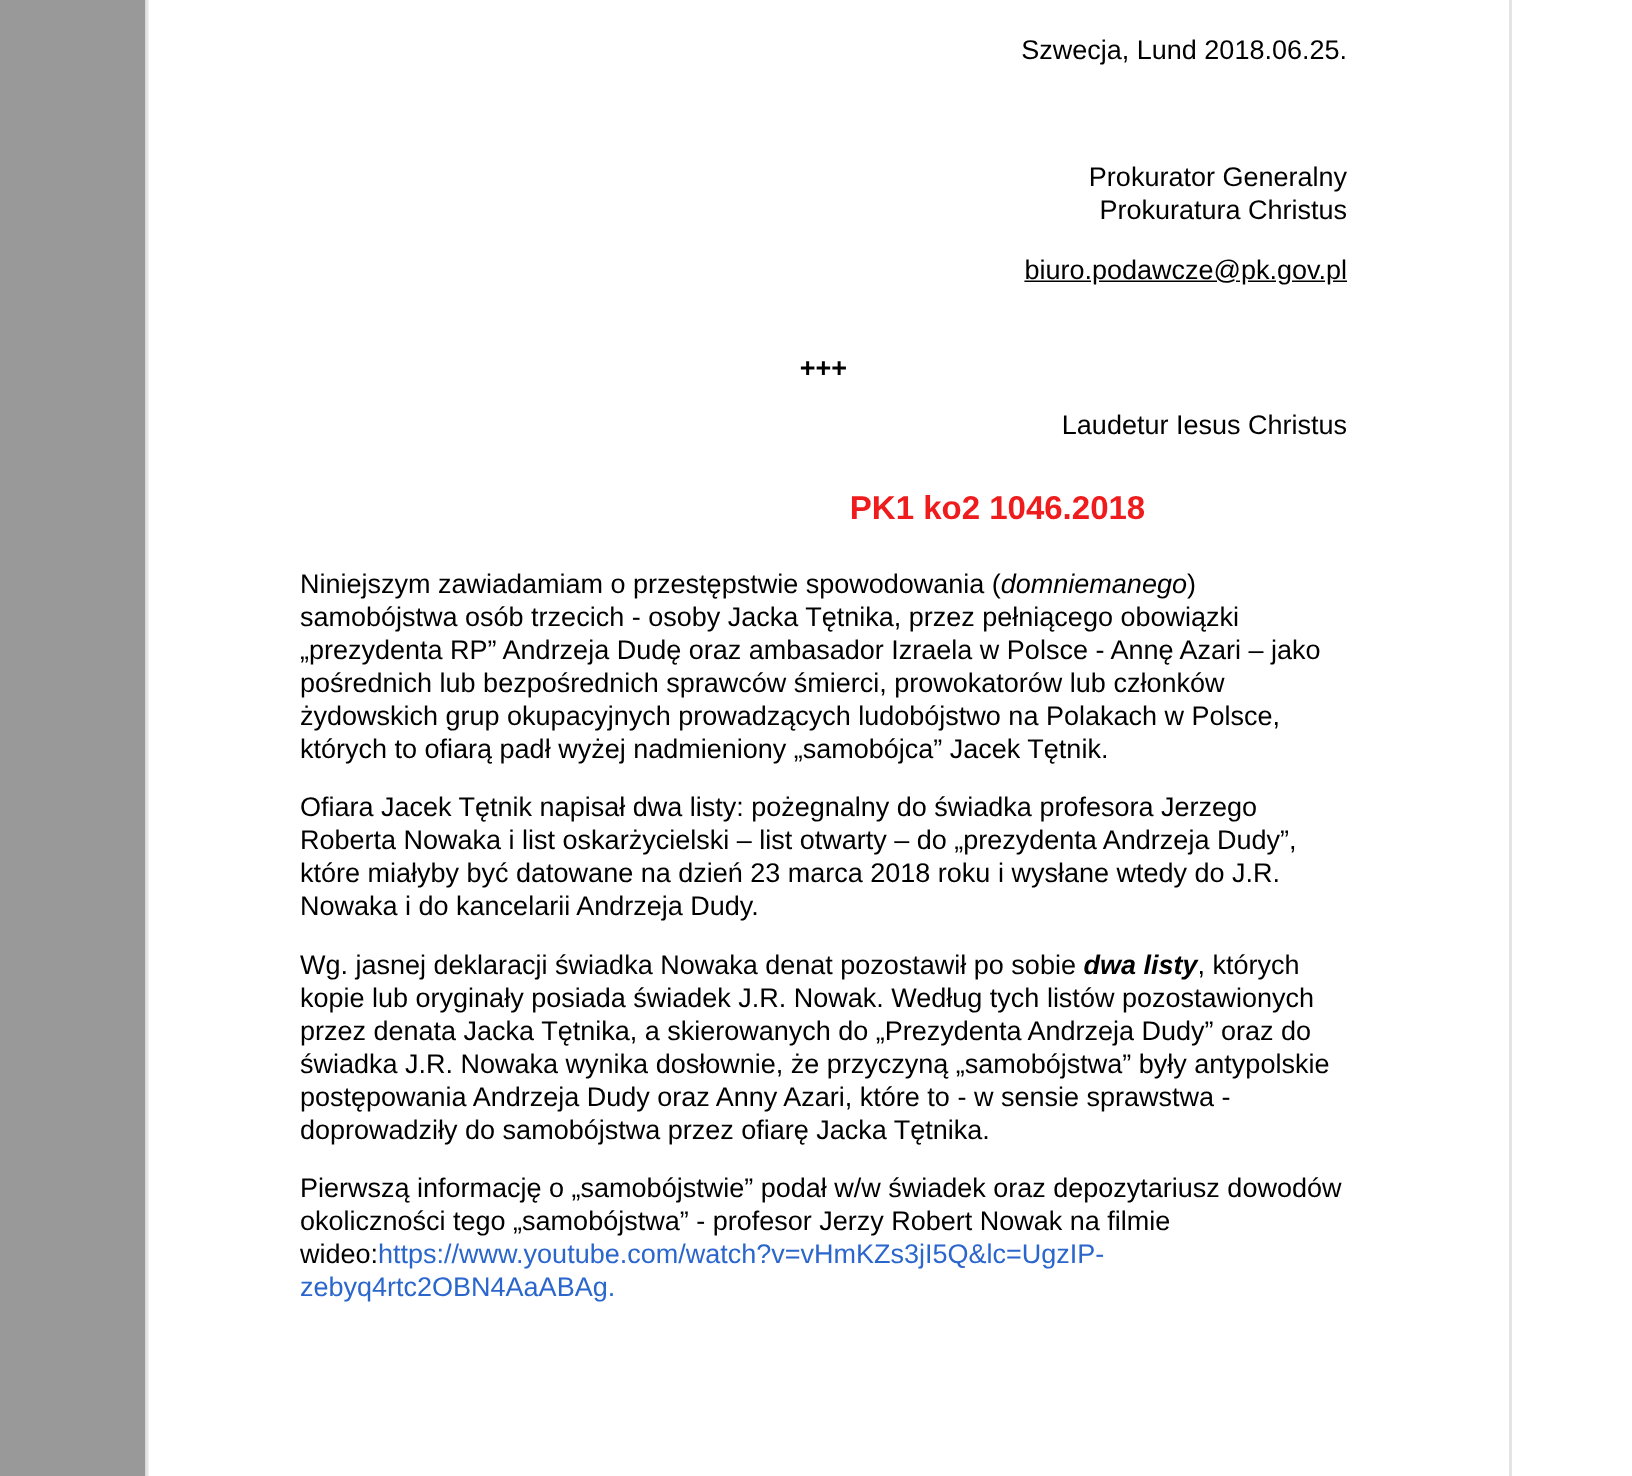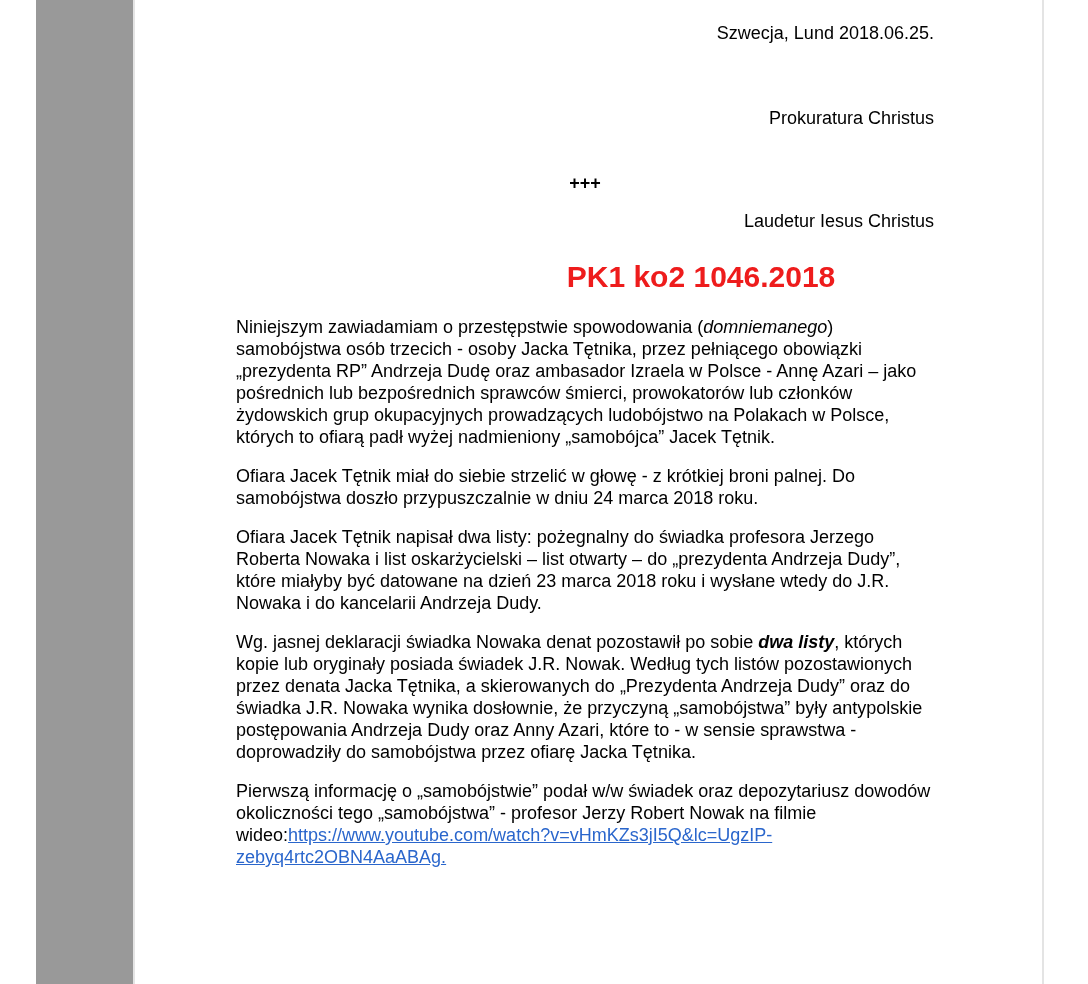--- a/index.html
+++ b/index.html
@@ -12,21 +12,20 @@
   * { margin: 0; padding: 0; box-sizing: border-box; }
   html, body {
     width: 1088px; height: 984px;
     overflow: hidden;
     font-family: "Liberation Sans", "DejaVu Sans", sans-serif;
   }
   .backdrop {
     position: relative;
     width: 880px; height: 984px;
     background: var(--backdrop-gray);
-    margin-left: 36px;
   }
   .page {
     position: absolute;
     left: 97px; top: 0;
     width: 911px; height: 984px;
     background: #ffffff;
     border-left: 2px solid var(--page-edge);
     border-right: 2px solid var(--page-edge);
   }
   .content {
@@ -44,60 +43,62 @@
     text-decoration: underline;
     cursor: pointer;
   }
   .crosses { margin-top: 43px; text-align: center; font-weight: bold; }
   .salutation { margin-top: 16px; text-align: right; }
   .case-number {
     margin-top: 31px;
     text-align: center;
     transform: translateX(116px);
     color: var(--case-number-red);
-    font-size: 30px;
+    font-size: 22px;
     line-height: 28px;
     font-weight: bold;
   }
   .body-text { margin-top: 25px; }
   .para { margin: 0 0 17px 0; }
   .para em { font-style: italic; }
   .para strong em { font-weight: bold; }
   .url {
     color: var(--link-blue);
-    text-decoration: underline;
     cursor: pointer;
     word-break: normal;
   }
 </style>
 </head>
 <body>
 
 <div class="backdrop">
   <div class="page">
     <div class="content">
 
       <div class="date-line">Szwecja, Lund 2018.06.25.</div>
 
       <div class="recipient">
+        <div>Prokurator Generalny</div>
         <div>Prokuratura Christus</div>
       </div>
 
+      <div class="email-line">
+        <a>biuro.podawcze@pk.gov.pl</a>
+      </div>
 
       <div class="crosses">+++</div>
 
       <div class="salutation">Laudetur Iesus Christus</div>
 
       <div class="case-number">PK1 ko2 1046.2018</div>
 
       <div class="body-text">
 
         <p class="para"><span>Niniejszym zawiadamiam o przestępstwie spowodowania (</span><em>domniemanego</em><span>) samobójstwa osób trzecich - osoby Jacka Tętnika, przez pełniącego obowiązki „prezydenta RP” Andrzeja Dudę oraz ambasador Izraela w Polsce - Annę Azari – jako pośrednich lub bezpośrednich sprawców śmierci, prowokatorów lub członków żydowskich grup okupacyjnych prowadzących ludobójstwo na Polakach w Polsce, których to ofiarą padł wyżej nadmieniony „samobójca” Jacek Tętnik.</span></p>
 
-        <p class="para">Ofiara Jacek Tętnik miał do siebie strzelić w głowę - z krótkiej broni palnej. Do samobójstwa doszło przypuszczalnie w dniu 24 marca 2018 roku.</p>
 
         <p class="para">Ofiara Jacek Tętnik napisał dwa listy: pożegnalny do świadka profesora Jerzego Roberta Nowaka i list oskarżycielski – list otwarty – do „prezydenta Andrzeja Dudy”, które miałyby być datowane na dzień 23 marca 2018 roku i wysłane wtedy do J.R. Nowaka i do kancelarii Andrzeja Dudy.</p>
 
         <p class="para"><span>Wg. jasnej deklaracji świadka Nowaka denat pozostawił po sobie </span><strong><em>dwa listy</em></strong><span>, których kopie lub oryginały posiada świadek J.R. Nowak. Według tych listów pozostawionych przez denata Jacka Tętnika, a skierowanych do „Prezydenta Andrzeja Dudy” oraz do świadka J.R. Nowaka wynika dosłownie, że przyczyną „samobójstwa” były antypolskie postępowania Andrzeja Dudy oraz Anny Azari, które to - w sensie sprawstwa - doprowadziły do samobójstwa przez ofiarę Jacka Tętnika.</span></p>
 
         <p class="para"><span>Pierwszą informację o „samobójstwie” podał w/w świadek oraz depozytariusz dowodów okoliczności tego „samobójstwa” - profesor Jerzy Robert Nowak na filmie wideo:</span><a class="url"><span>https://www.youtube.com/watch?v=vHmKZs3jI5Q&amp;lc=UgzIP-</span><br><span>zebyq4rtc2OBN4AaABAg.</span></a></p>
 
       </div>
     </div>
   </div>

